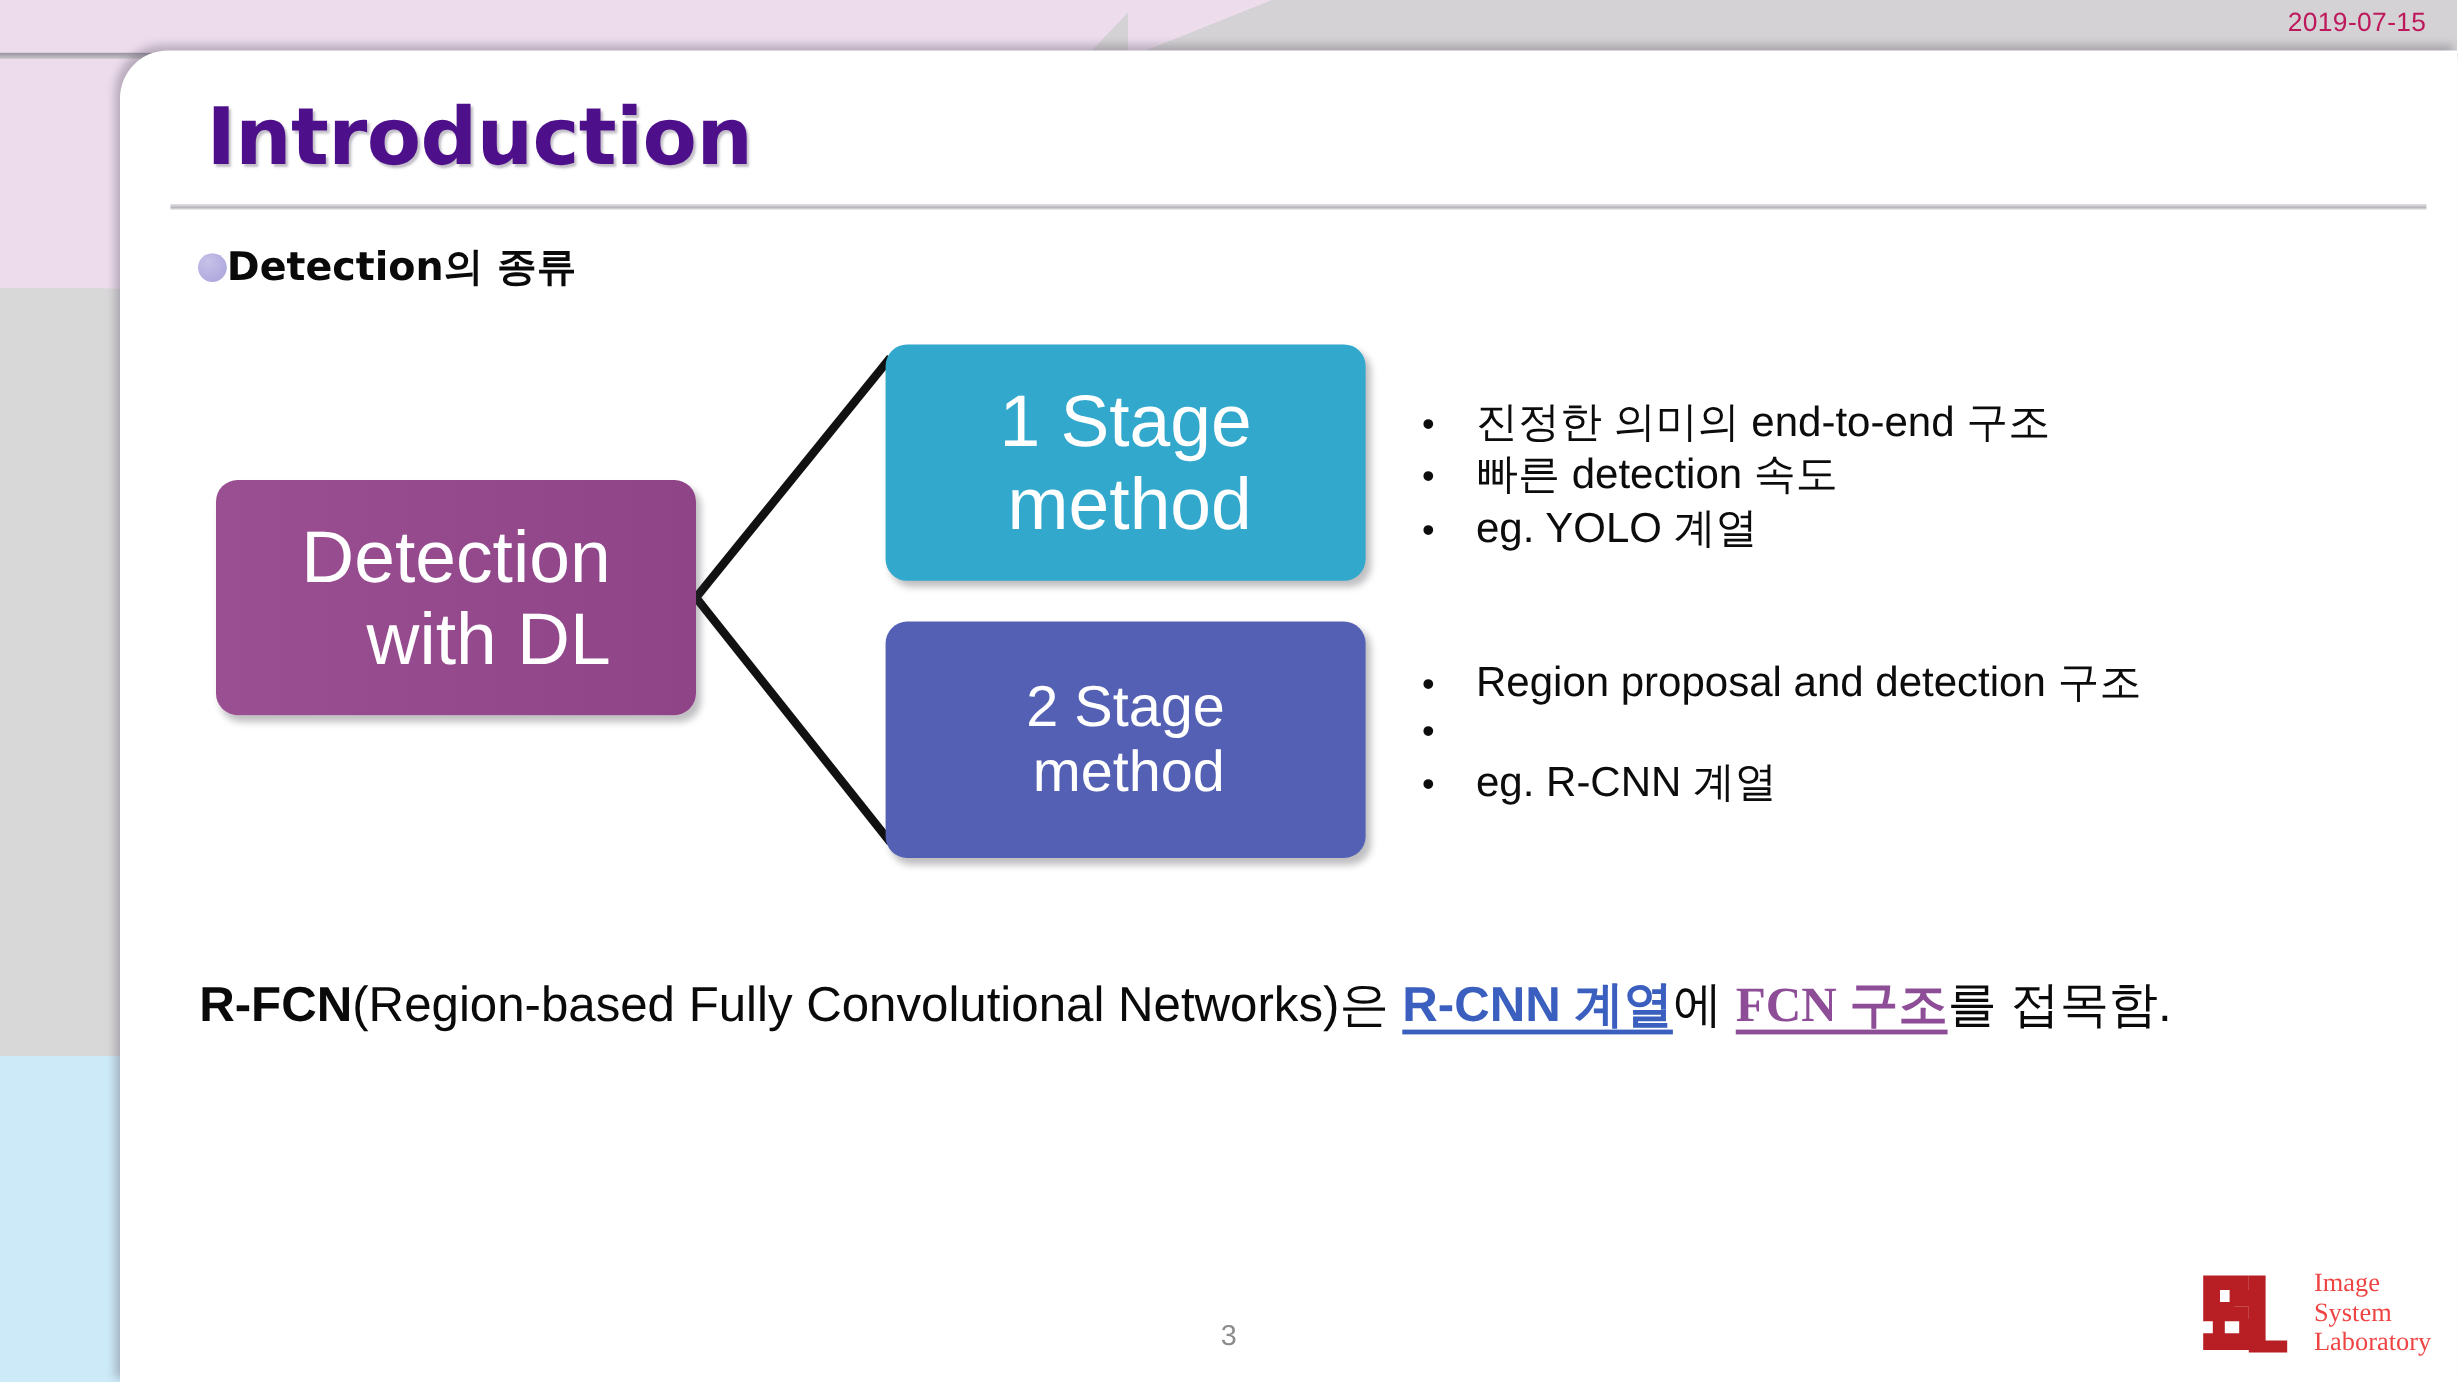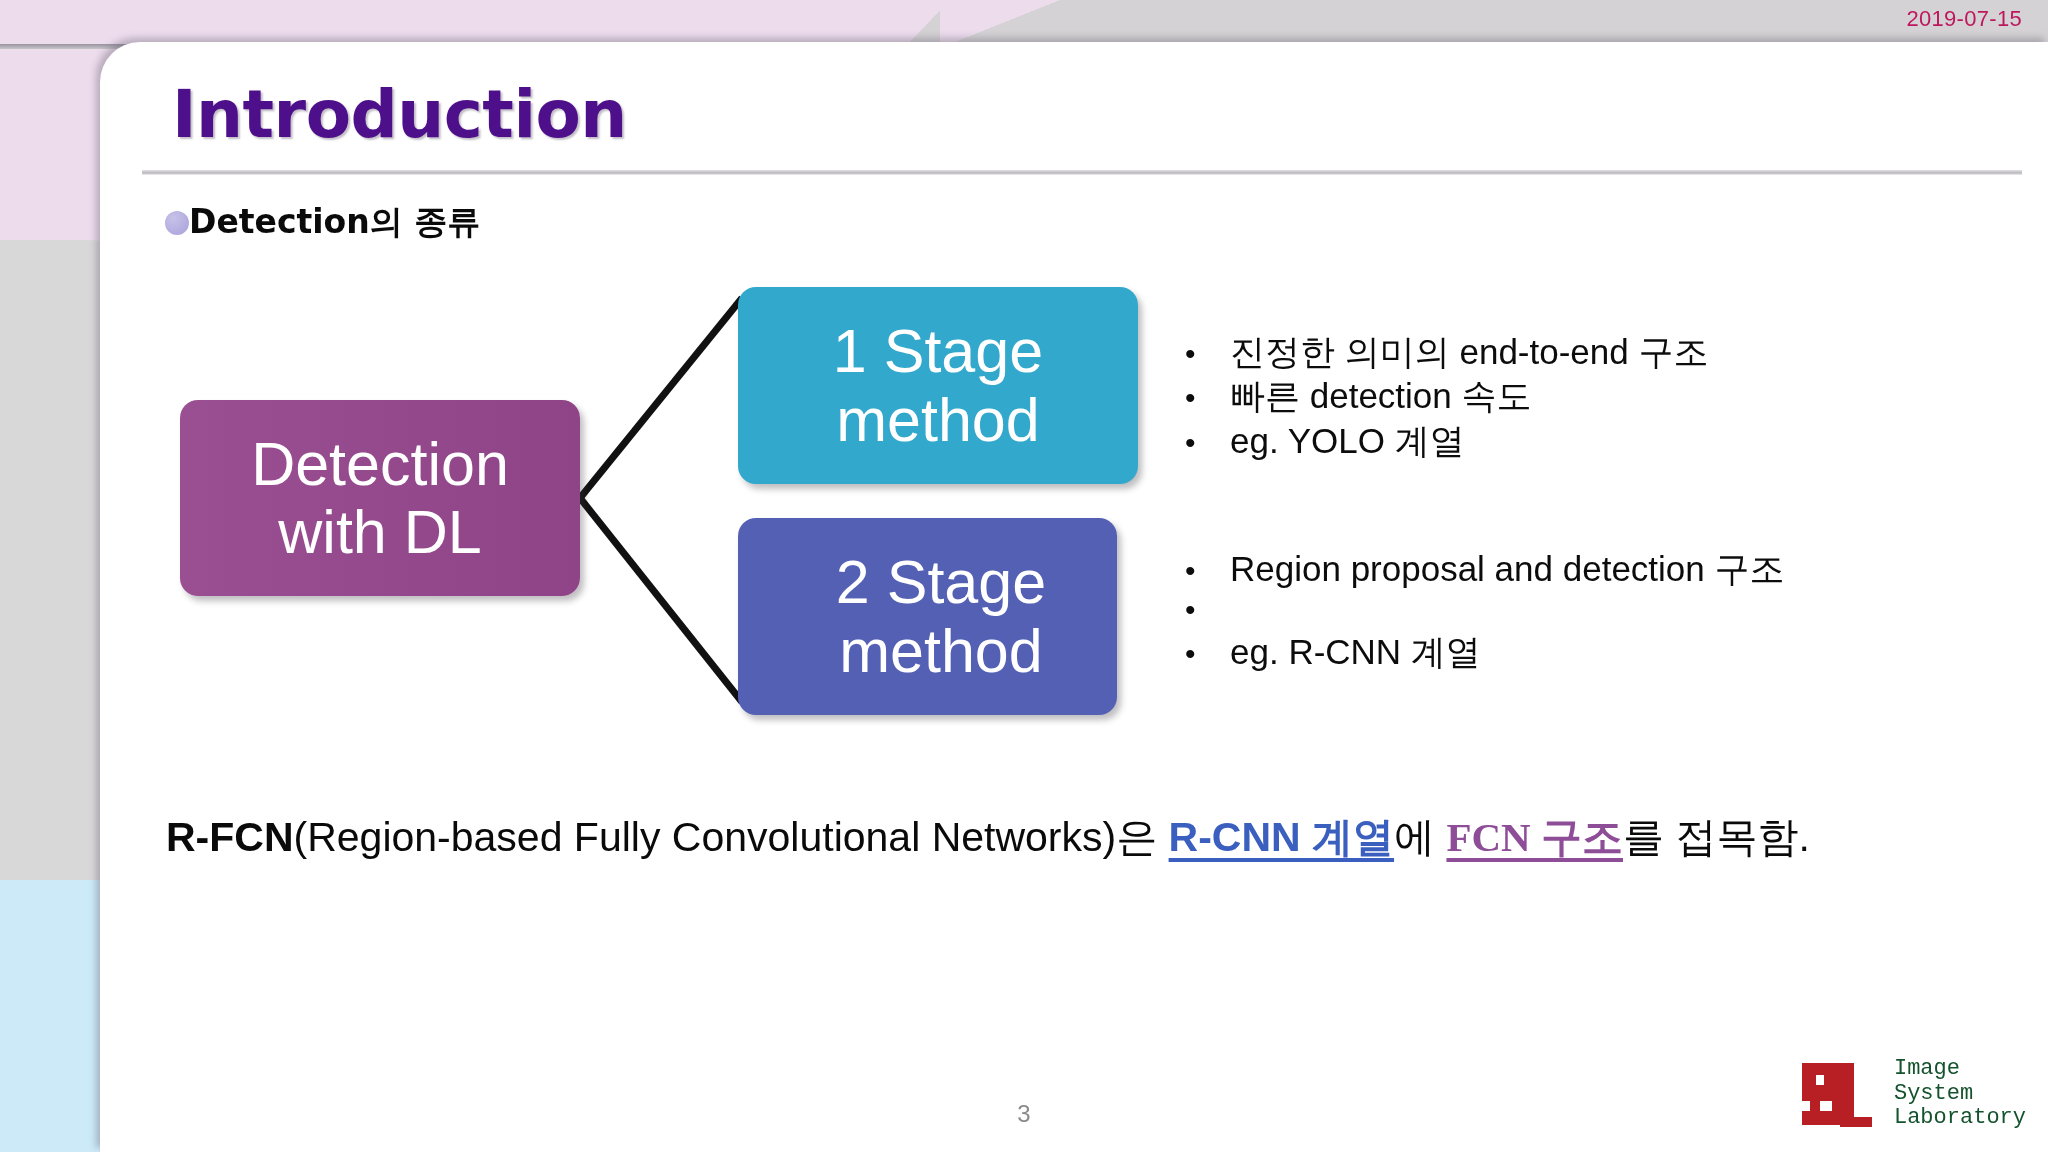--- a/index.html
+++ b/index.html
@@ -111,45 +111,44 @@
     color: #0a0a0a;
     font-family: "DejaVu Sans", "Liberation Sans", sans-serif;
   }
 
   
   .node {
     position: absolute;
     display: flex;
     align-items: center;
     justify-content: center;
-    text-align: center;
+    text-align: right;
     color: #ffffff;
     border-radius: 18px;
     box-shadow: 4px 5px 6px rgba(60,60,70,0.33);
     line-height: 1.12;
     font-family: "Liberation Sans", sans-serif;
   }
   .node-root {
     left: 180px; top: 400px;
     width: 400px; height: 196px;
     background: linear-gradient(to right, #9a4f92, #8e4487);
     font-size: 61px;
   }
   .node-one {
     left: 738px; top: 287px;
     width: 400px; height: 197px;
     background: #32a8cc;
     font-size: 61px;
   }
   .node-two {
     left: 738px; top: 518px;
-    width: 352px; height: 197px;
+    width: 400px; height: 197px;
     background: #5360b4;
-    font-size: 61px;
-    padding-left: 27px;
+    font-size: 48px;
   }
   .connector {
     position: absolute;
     left: 560px; top: 270px;
     width: 200px; height: 470px;
     pointer-events: none;
   }
 
   
   .bullet-group { position: absolute; }
@@ -205,24 +204,24 @@
   }
   .logo {
     position: absolute;
     right: 22px; top: 1055px;
     display: flex;
     align-items: center;
     gap: 14px;
   }
   .logo-mark { width: 84px; height: 78px; }
   .logo-text {
-    font-family: Liberation Mono, monospace;
+    font-family: Liberation Serif, serif;
     font-size: 22px;
     line-height: 1.12;
-    color: #14532d;
+    color: #ef4444;
   }
 </style>
 </head>
 <body>
 
 <div id="slide">
 
   <div class="bg-pink"></div>
   <div class="bg-grey-blob"></div>
   <div class="bg-blue"></div>

